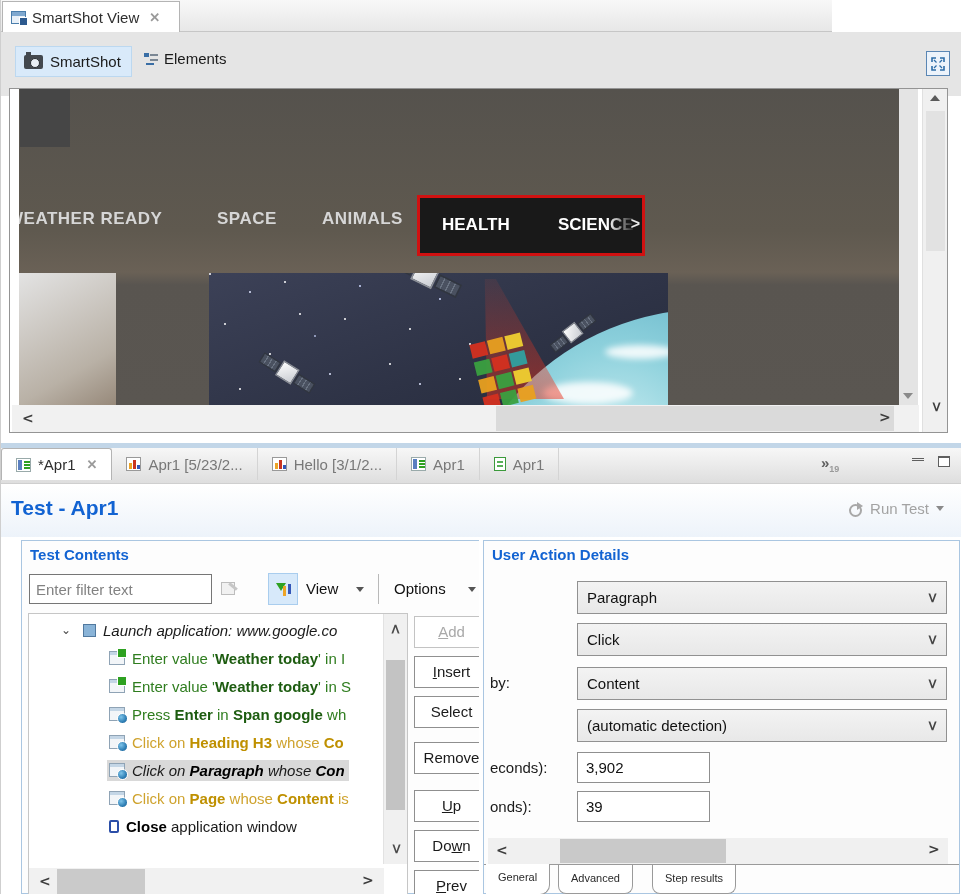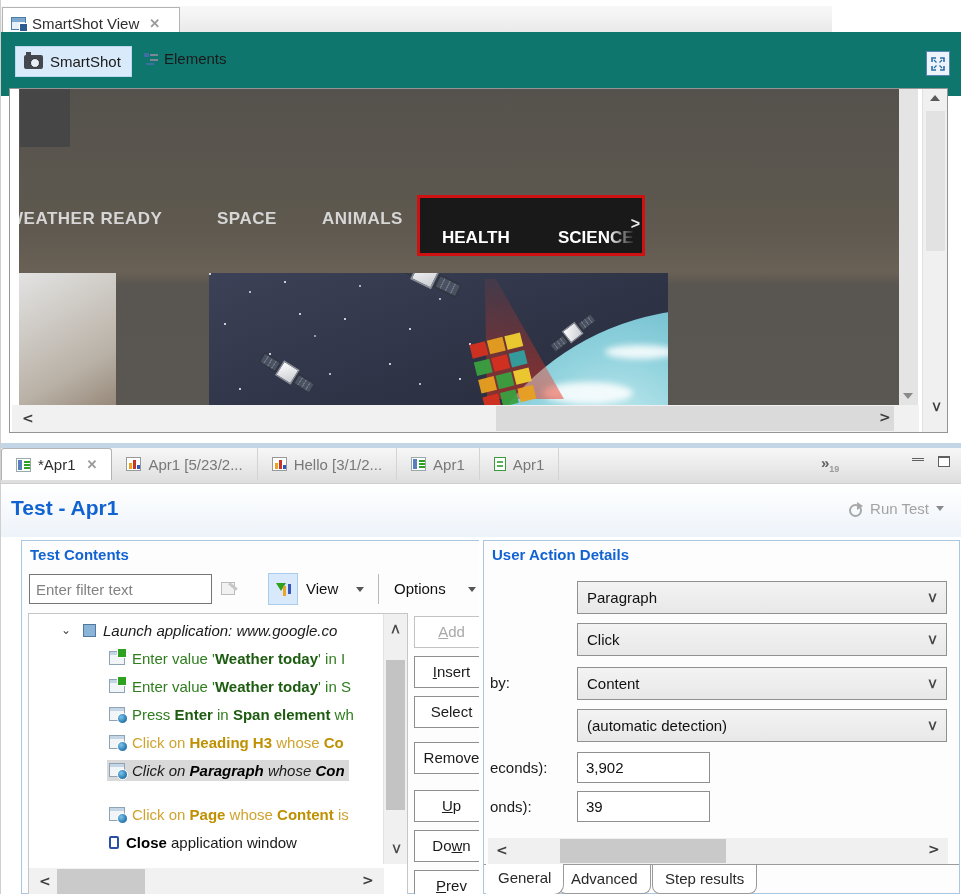--- a/index.html
+++ b/index.html
@@ -3,33 +3,33 @@
 <meta charset="utf-8">
 <style>
   * { box-sizing: border-box; margin: 0; padding: 0; }
   html,body { background:#fff; }
   .screen {
     position: relative; width: 961px; height: 894px; overflow: hidden;
     font-family: "Liberation Sans", sans-serif; background:#fff;
     border-left:1px solid #cfcfcf;
   }
   
-  .tabbar1 { position:absolute; left:0; top:6px; width:831px; height:32px;
+  .tabbar1 { position:absolute; left:0; top:0; width:831px; height:32px;
     background:linear-gradient(#f8f8f8,#e7e7e7); border-bottom:1px solid #c6c6c6; }
   .tab1-active { position:absolute; left:1px; top:1px; width:178px; height:31px;
     background:#fff; border:1px solid #b4b4b4; border-bottom:none;
     display:flex; align-items:center; gap:6px; padding:0 8px; }
   .tab1-active .lbl { font-size:15px; color:#2e2e2e; }
   .close-x { color:#9a9a9a; font-size:13px; font-weight:bold; margin-left:4px; cursor:pointer;}
   
   .i-view { width:15px; height:13px; position:relative; background:#e8f0f8; border:1px solid #4a7dab; }
   .i-view::before { content:""; position:absolute; left:0; top:0; width:100%; height:4px; background:#7fa8cf; }
   .i-view::after { content:""; position:absolute; right:-3px; bottom:-3px; width:7px; height:7px; background:#2d5a8f; border:1px solid #fff; }
   
-  .topbar { position:absolute; left:0; top:32px; width:961px; height:64px; background:#0f766e; }
+  .topbar { position:absolute; left:0; top:32px; width:961px; height:64px; background:#e5e5e5; }
   .btn-smartshot { position:absolute; left:14px; top:14px; height:31px; padding:0 10px 0 8px;
     background:#d9eafa; border:1px solid #bcd8f0; display:flex; align-items:center; gap:7px; cursor:pointer; }
   .btn-smartshot .lbl { font-size:15px; color:#1a1a1a; }
   .elements-item { position:absolute; left:142px; top:18px; display:flex; align-items:center; gap:6px; cursor:pointer;}
   .elements-item .lbl { font-size:15px; color:#1a1a1a; }
   .cam { width:19px; height:14px; background:#43484e; border-radius:2px; position:relative; }
   .cam::before { content:""; position:absolute; left:6px; top:3px; width:8px; height:8px; border-radius:50%; background:#e9eef4; border:1px solid #2a2e33; }
   .cam::after { content:""; position:absolute; left:2px; top:-3px; width:5px; height:3px; background:#43484e; }
   .i-elems { width:15px; height:14px; position:relative; }
   .i-elems::before{content:""; position:absolute; left:1px; top:1px; width:5px; height:4px; background:#3a6ea5;}
@@ -40,21 +40,21 @@
   
   .frame { position:absolute; left:8px; top:88px; width:939px; height:345px;
     border:1px solid #949494; background:#fff; }
   .shot { position:absolute; left:9px; top:0; width:880px; height:316px; overflow:hidden;
     background:linear-gradient(#55524d 0%, #5f594f 45%, #6a6156 58%, #595550 62%, #5a5651 100%); }
   .shot-sq { position:absolute; left:1px; top:0; width:50px; height:58px; background:#464646; }
   .nav-item { position:absolute; top:120px; font-size:17px; font-weight:bold; color:#d6d6d6;
     letter-spacing:0.5px; white-space:nowrap; cursor:pointer; }
   .hl-box { position:absolute; left:398px; top:106px; width:228px; height:61px;
     border:3px solid #d01111; background:#191919; overflow:hidden; cursor:pointer; }
-  .hl-item { position:absolute; top:30px; font-size:17px; font-weight:bold; color:#fff; white-space:nowrap;}
+  .hl-item { position:absolute; top:17px; font-size:17px; font-weight:bold; color:#fff; white-space:nowrap;}
   .hl-fade { position:absolute; right:0; top:0; width:34px; height:100%;
     background:linear-gradient(90deg, rgba(25,25,25,0), #191919 80%); }
   .hl-arrow { position:absolute; right:2px; top:17px; color:#e8e8e8; font-size:16px; font-weight:bold; }
   .block-left { position:absolute; left:0; top:184px; width:97px; height:132px;
     background:linear-gradient(150deg,#e3e3e3,#b9b1a6 70%,#97897a); }
   
   .sat-img { position:absolute; left:190px; top:184px; width:459px; height:132px; overflow:hidden;
     background:linear-gradient(160deg,#3c4157,#2e3346 60%,#262b3c); }
   .stars { position:absolute; left:0; top:0; width:2px; height:2px; background:#fff; border-radius:50%;
     box-shadow: 40px 18px 0 #dfe6ff, 90px 40px 0 #fff, 150px 12px 0 #cfd8ff, 200px 55px 0 #fff,
@@ -177,21 +177,21 @@
   .drow-label { position:absolute; left:6px; font-size:15px; color:#1a1a1a; }
   .combo { position:absolute; left:93px; width:370px; height:33px; background:linear-gradient(#f3f3f3,#e8e8e8);
     border:1px solid #919191; font-size:15px; color:#111; line-height:31px; padding:0 26px 0 9px; cursor:pointer; }
   .combo .chev { position:absolute; right:8px; top:9px; color:#444; }
   .dinput { position:absolute; left:93px; width:133px; height:31px; border:1px solid #8f8f8f; font-size:15px;
     color:#111; padding:0 8px; font-family:"Liberation Sans",sans-serif; background:#fff; }
   .det-hs { position:absolute; left:4px; top:297px; width:460px; height:26px; background:#f0f0f0; }
   .det-hs .thumb { position:absolute; left:72px; top:1px; width:166px; height:24px; background:#c9c9c9; }
   
   .btabs { position:absolute; left:0; top:323px; width:475px; height:31px; border-top:1px solid #9a9a9a; }
-  .btab { position:absolute; top:0; height:29px; background:#fff; font-size:15px; color:#2a2a2a;
+  .btab { position:absolute; top:0; height:29px; background:#fff; font-size:11px; color:#2a2a2a;
     padding:0 12px; line-height:27px; border:1px solid #9a9a9a; border-top:none; cursor:pointer;
     border-radius:0 0 8px 8px; }
   .btab.active { border-left:none; border-radius:0 0 10px 0; margin-top:-1px; height:31px; z-index:2; }
   .gap-divider { position:absolute; left:478px; top:540px; width:4px; height:354px; background:#fff; }
 </style>
 </head>
 <body>
 
 <div class="screen">
 
@@ -373,36 +373,36 @@
           </div>
           <div class="trow" style="padding-left: 78px;">
             <span class="twrap">
               <span class="ticon i-win badge-enter"></span>
               <span><span style="color: rgb(47, 125, 31);">Enter value '</span><span class="seg-b" style="color: rgb(29, 92, 16);">Weather today</span><span style="color: rgb(47, 125, 31);">' in S</span></span>
             </span>
           </div>
           <div class="trow" style="padding-left: 78px;">
             <span class="twrap">
               <span class="ticon i-win badge-globe"></span>
-              <span><span style="color: rgb(47, 125, 31);">Press </span><span class="seg-b" style="color: rgb(29, 92, 16);">Enter</span><span style="color: rgb(47, 125, 31);"> in </span><span class="seg-b" style="color: rgb(29, 92, 16);">Span element</span><span style="color: rgb(47, 125, 31);"> wh</span></span>
+              <span><span style="color: rgb(47, 125, 31);">Press </span><span class="seg-b" style="color: rgb(29, 92, 16);">Enter</span><span style="color: rgb(47, 125, 31);"> in </span><span class="seg-b" style="color: rgb(29, 92, 16);">Span google</span><span style="color: rgb(47, 125, 31);"> wh</span></span>
             </span>
           </div>
           <div class="trow" style="padding-left: 78px;">
             <span class="twrap">
               <span class="ticon i-win badge-globe"></span>
               <span><span style="color: rgb(207, 163, 46);">Click on </span><span class="seg-b" style="color: rgb(191, 144, 0);">Heading H3</span><span style="color: rgb(207, 163, 46);"> whose </span><span class="seg-b" style="color: rgb(191, 144, 0);">Co</span></span>
             </span>
           </div>
           <div class="trow" style="padding-left: 78px;">
             <span class="twrap sel">
               <span class="ticon i-win badge-globe"></span>
               <span style="font-style: italic;"><span style="color: rgb(26, 26, 26);">Click on </span><span class="seg-b" style="color: rgb(0, 0, 0);">Paragraph</span><span style="color: rgb(26, 26, 26);"> whose </span><span class="seg-b" style="color: rgb(0, 0, 0);">Con</span></span>
             </span>
           </div>
-          <div class="trow" style="padding-left: 78px; margin-top: 16px;">
+          <div class="trow" style="padding-left: 78px;">
             <span class="twrap">
               <span class="ticon i-win badge-globe"></span>
               <span><span style="color: rgb(207, 163, 46);">Click on </span><span class="seg-b" style="color: rgb(191, 144, 0);">Page</span><span style="color: rgb(207, 163, 46);"> whose </span><span class="seg-b" style="color: rgb(191, 144, 0);">Content</span><span style="color: rgb(207, 163, 46);"> is</span></span>
             </span>
           </div>
           <div class="trow" style="padding-left: 78px;">
             <span class="twrap">
               <span class="ticon i-closewin"></span>
               <span><span class="seg-b" style="color: rgb(0, 0, 0);">Close</span><span style="color: rgb(26, 26, 26);"> application window</span></span>
             </span>

